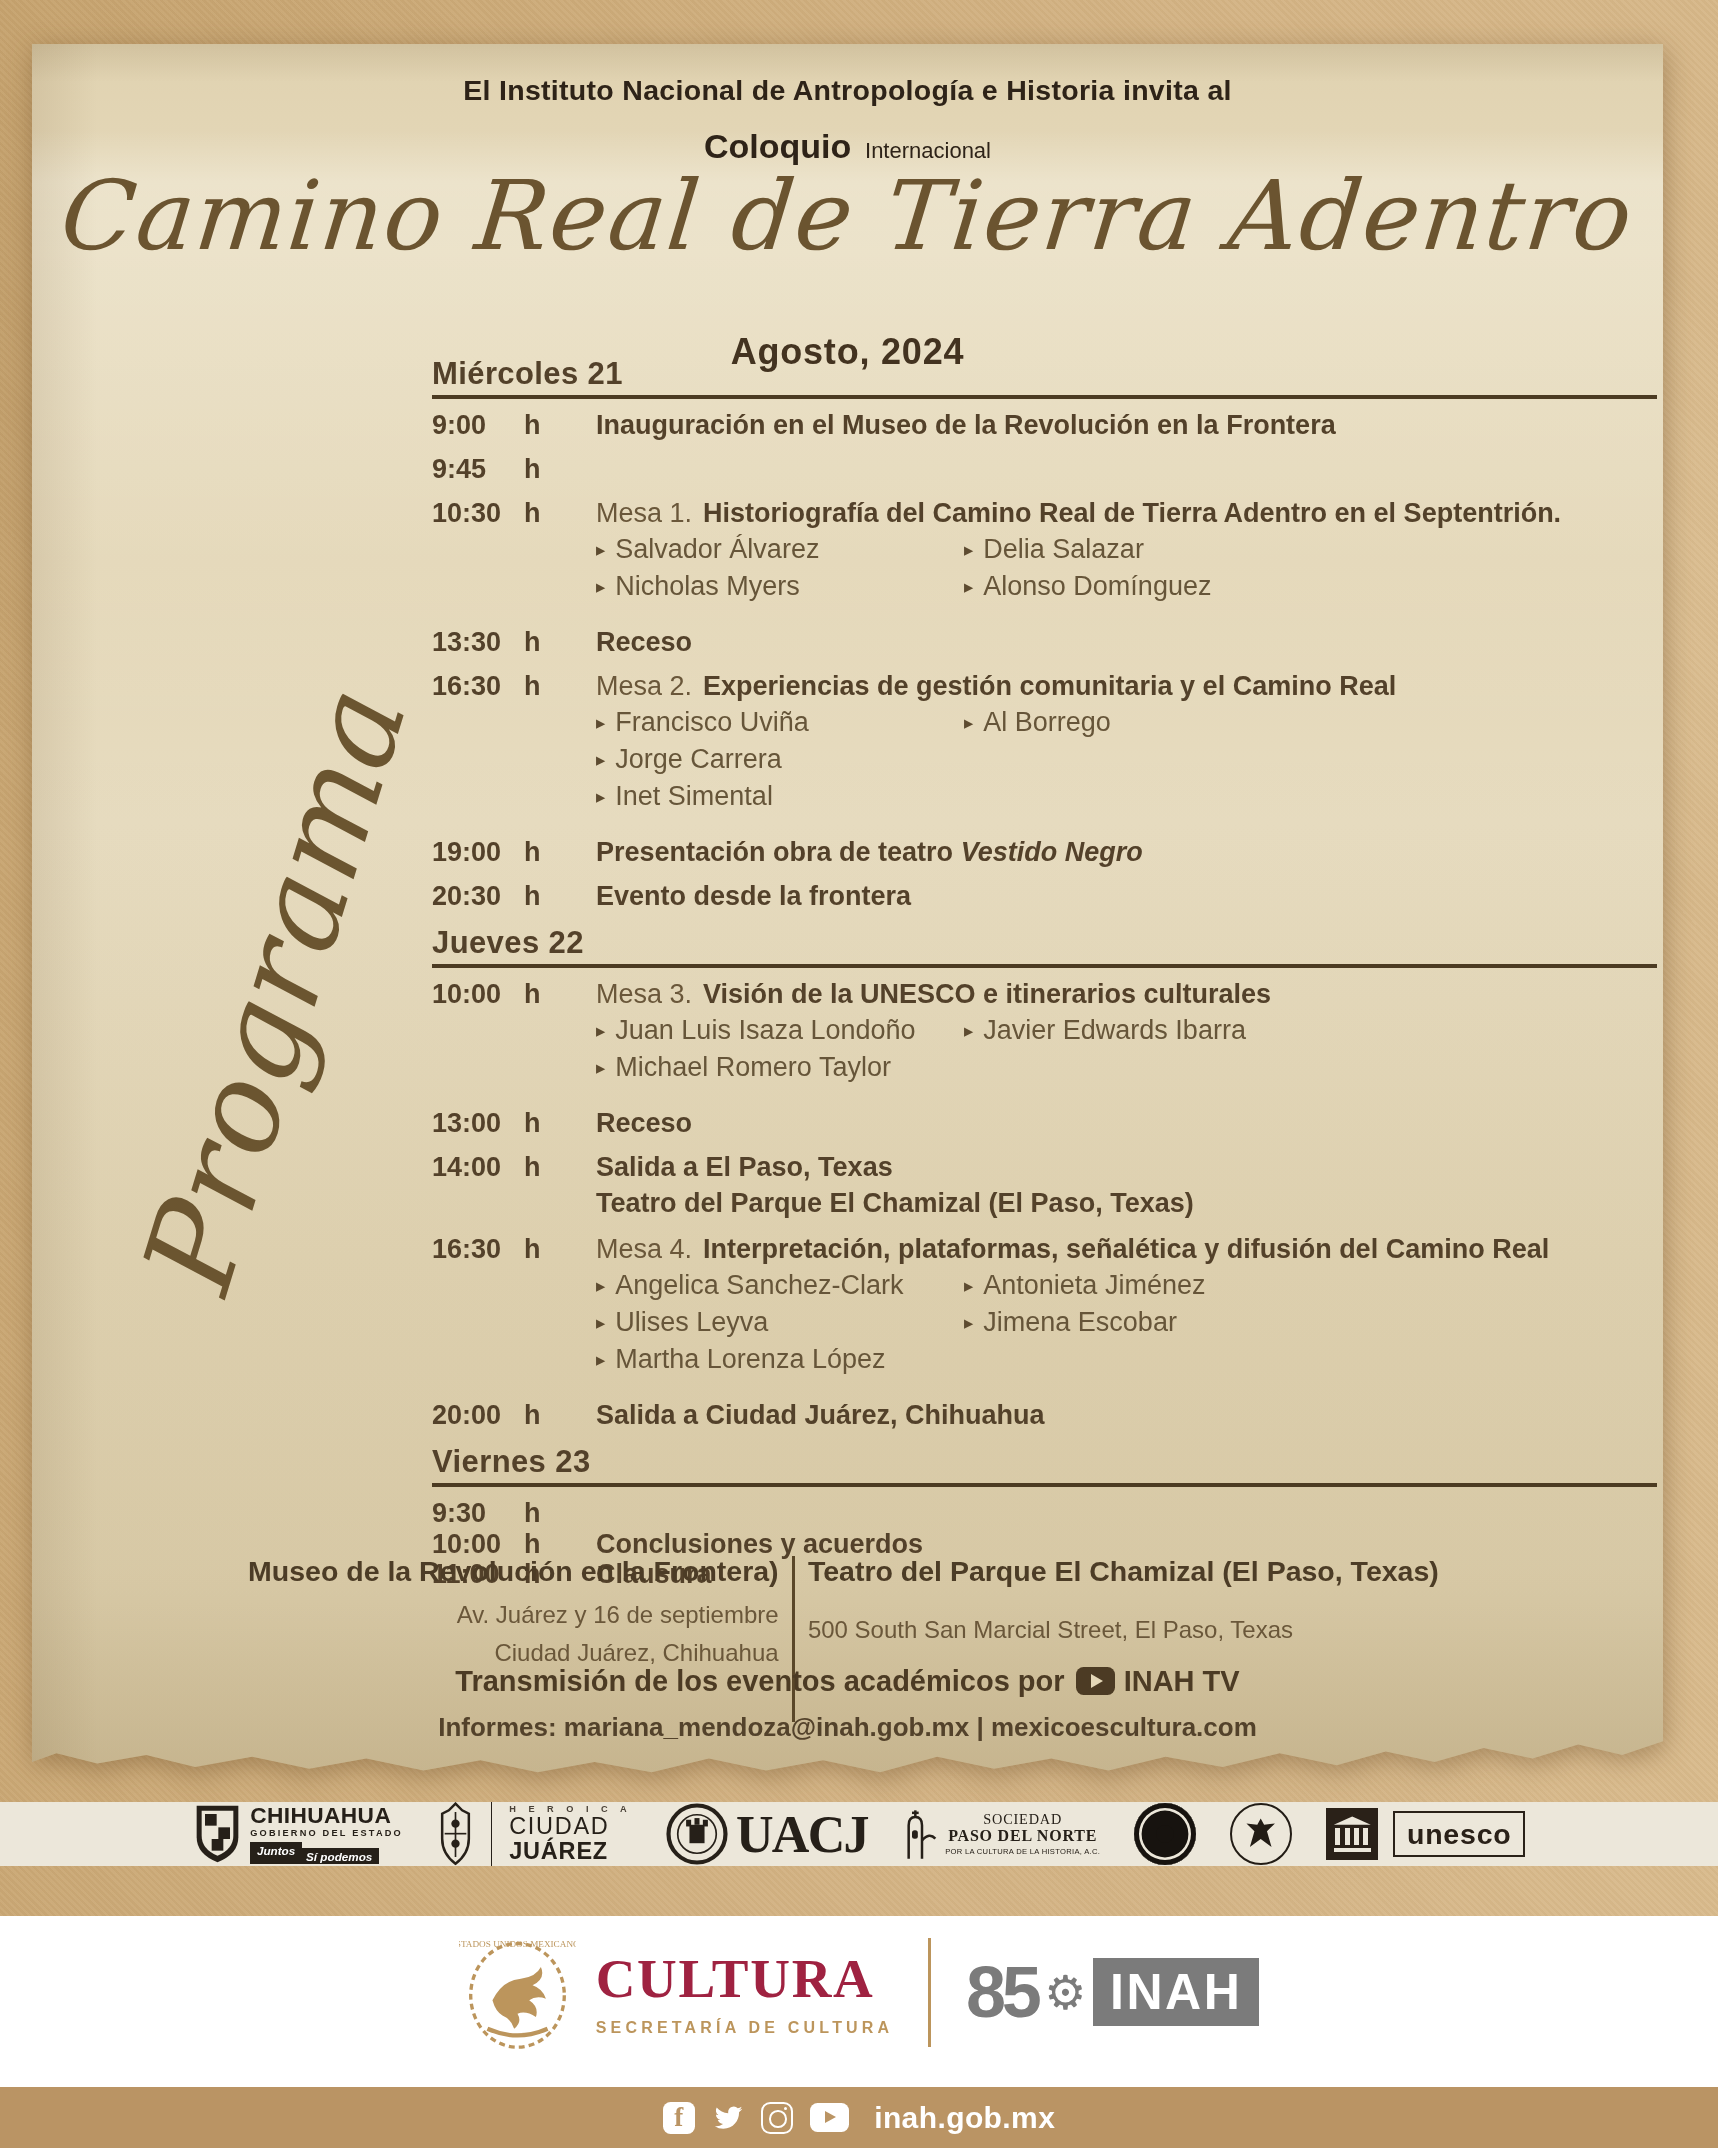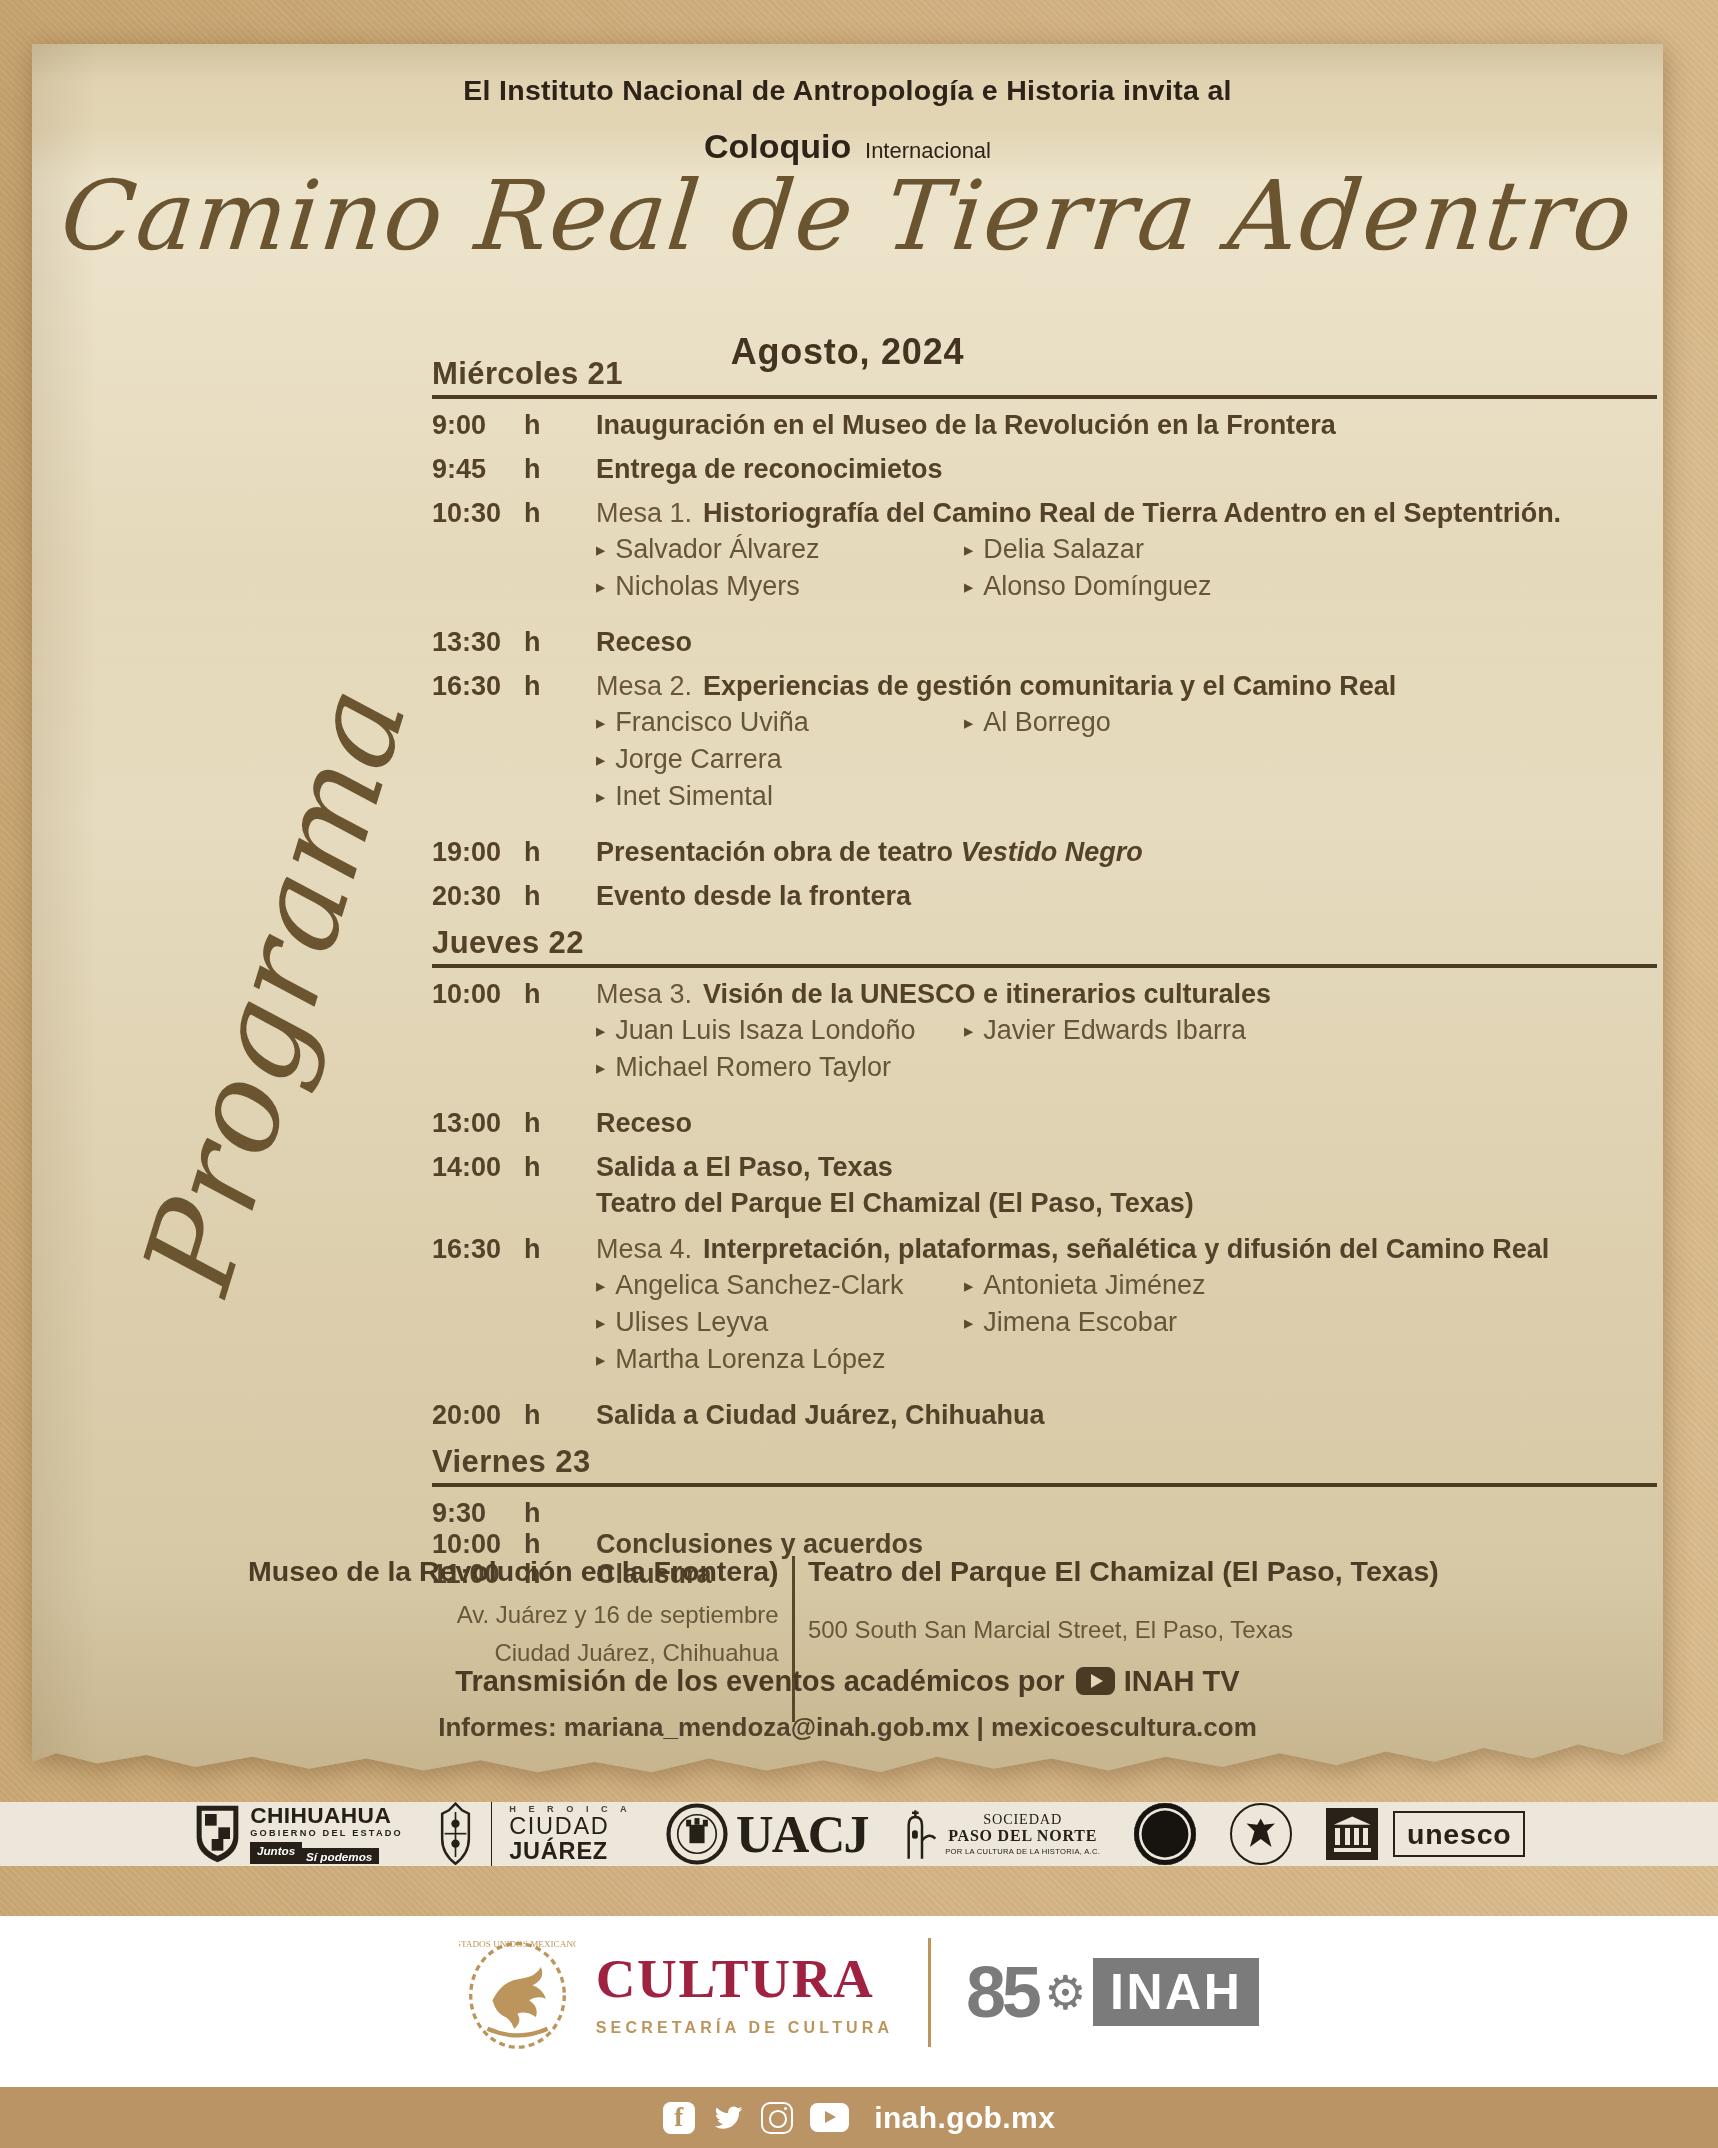--- a/index.html
+++ b/index.html
@@ -170,21 +170,20 @@
                 <span>h</span>
               </div>
             <div class="cnt"><span class="b">Inauguración en el Museo de la Revolución en la Frontera</span></div>
           </div>
 
           <div class="row">
             <div class="tcol">
                 <span class="time">9:45</span>
                 <span>h</span>
               </div>
-            <div class="cnt"><span class="b">Entrega de reconocimietos</span></div>
           </div>
 
           <div class="row">
             <div class="tcol">
                 <span class="time">10:30</span>
                 <span>h</span>
               </div>
             <div class="cnt">
               <span class="pfx">Mesa 1.</span>
               <span class="b">Historiografía del Camino Real de Tierra Adentro en el Septentrión.</span>

